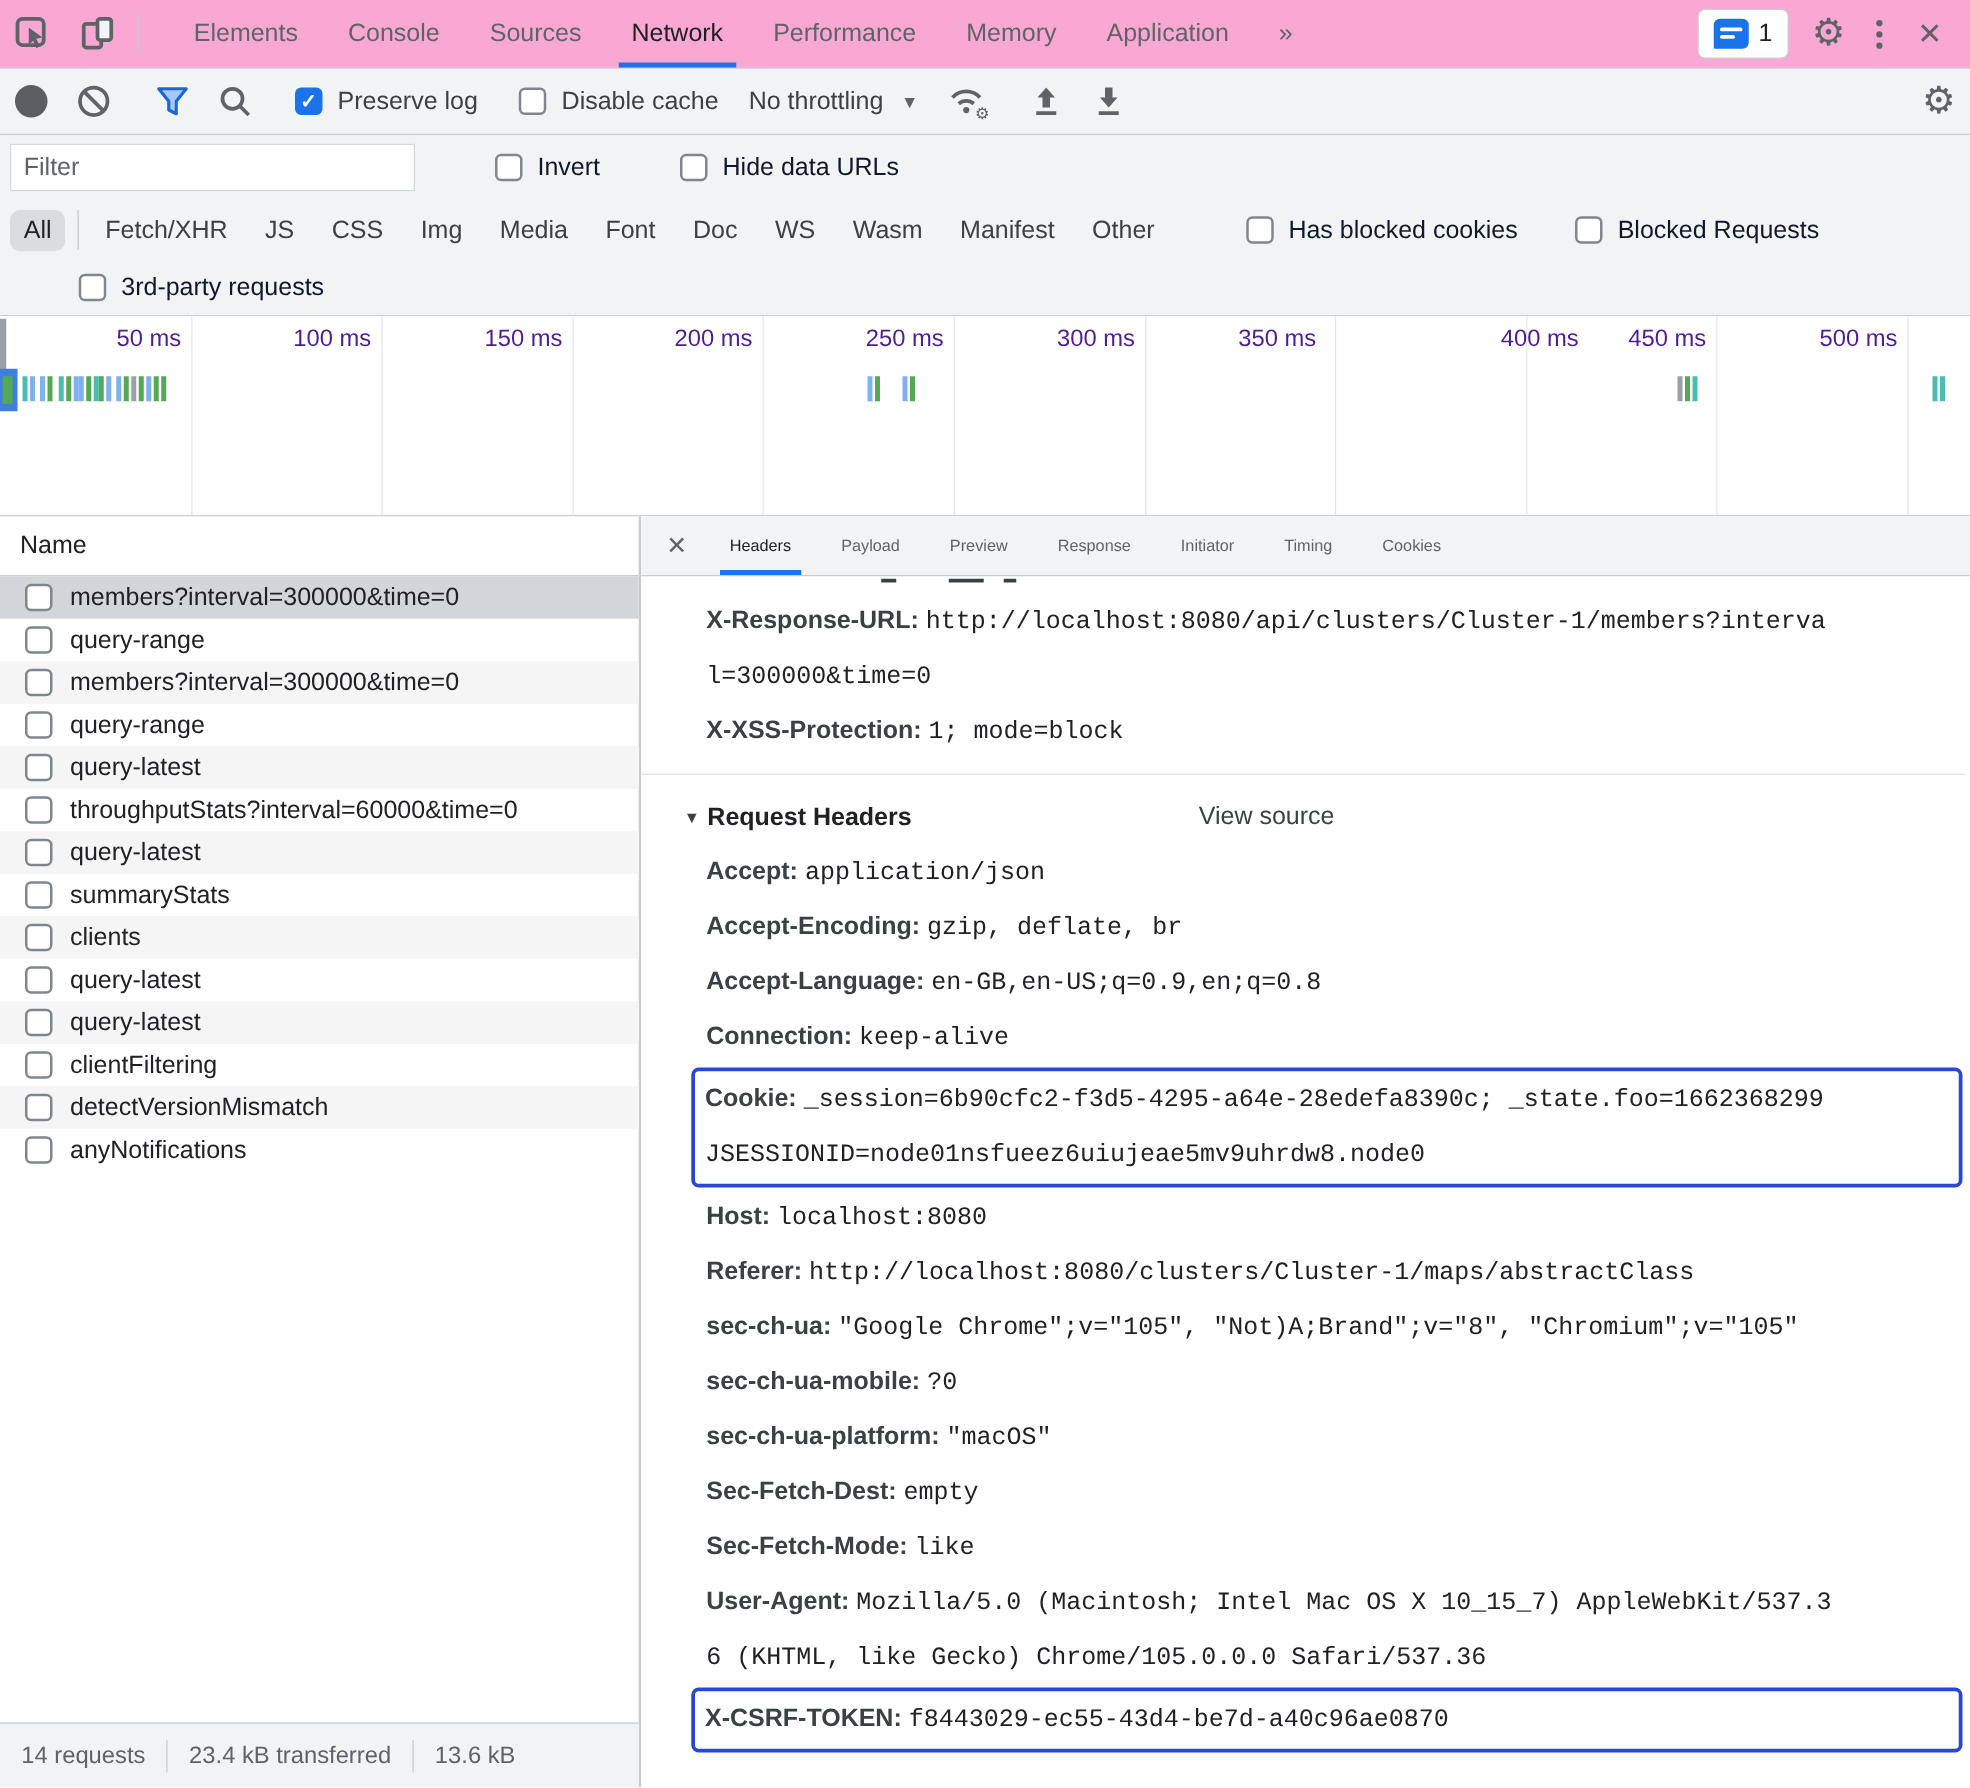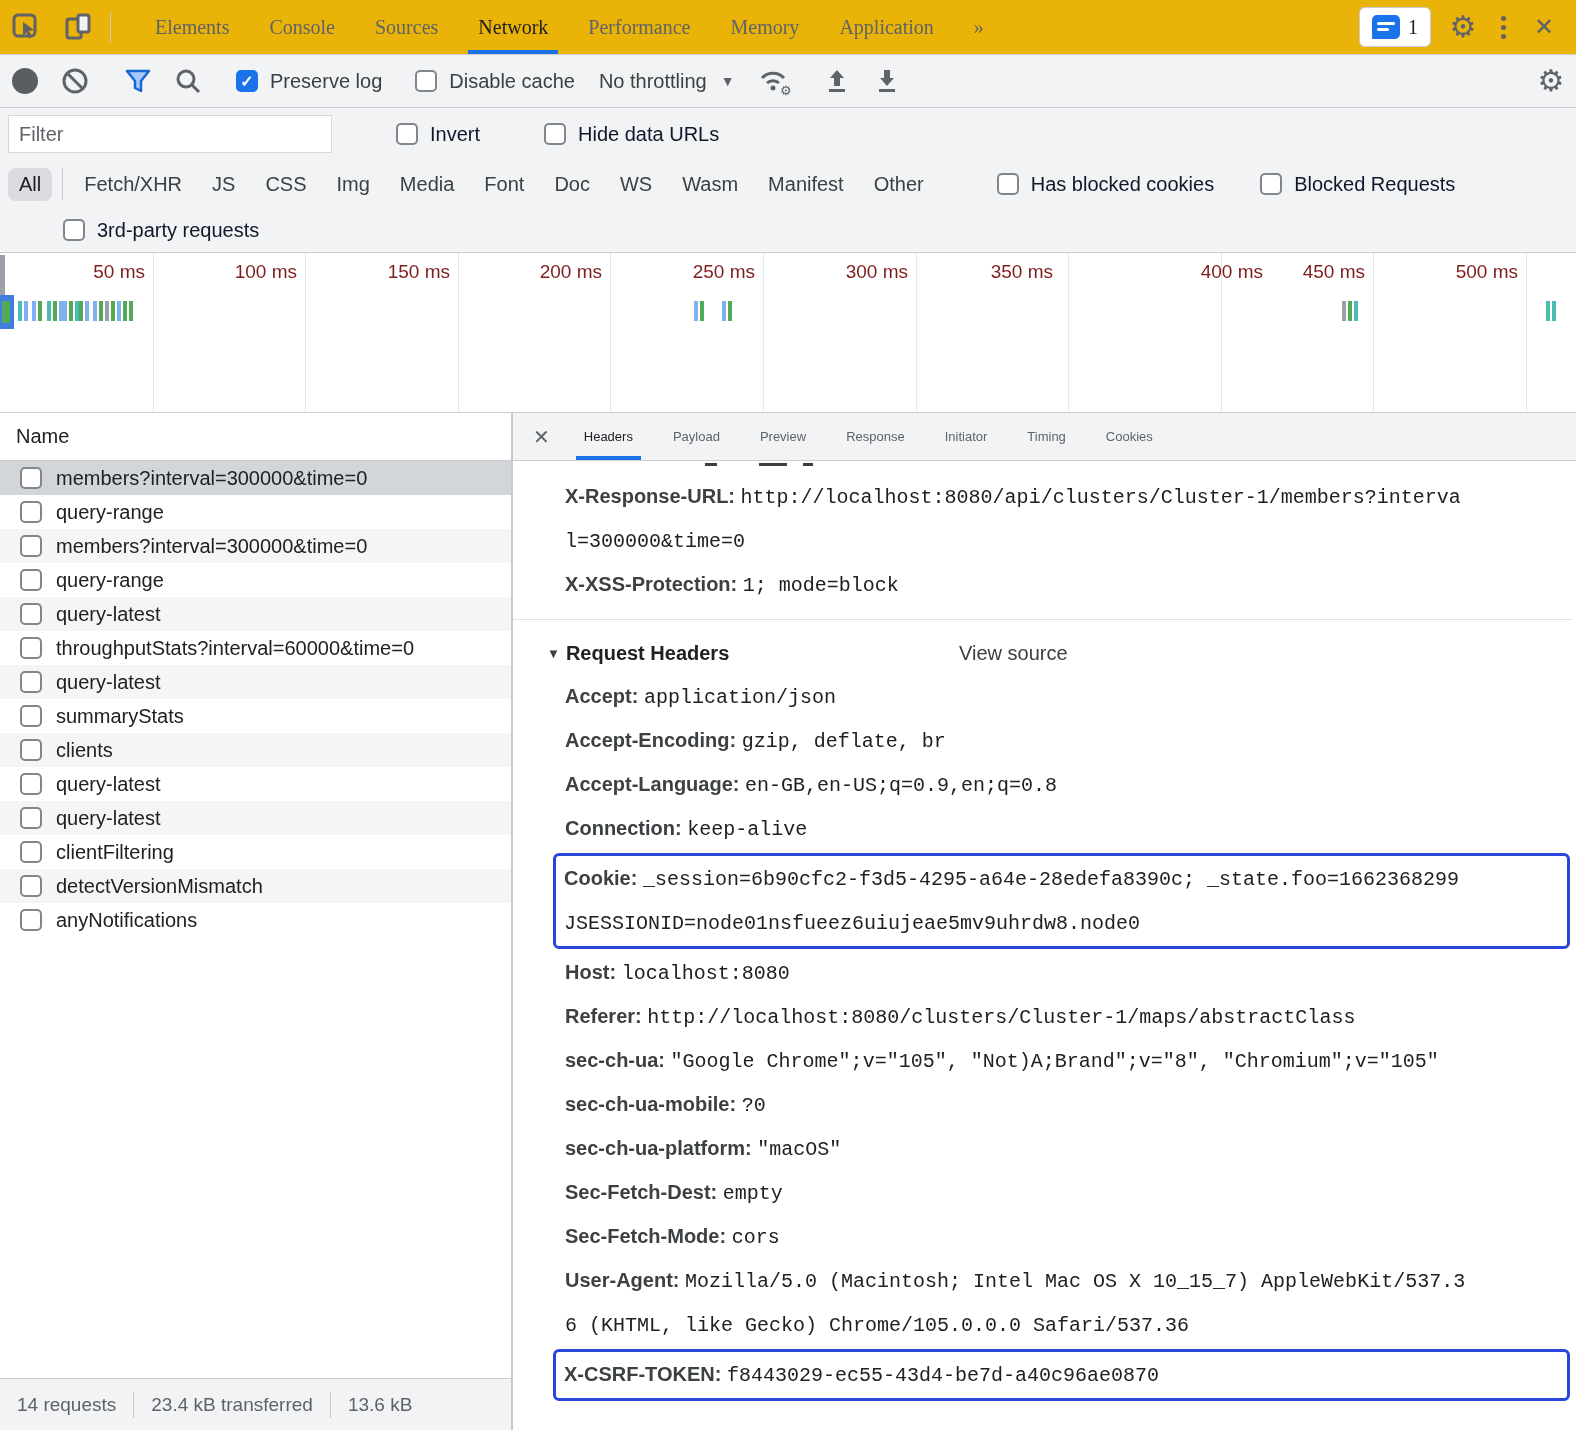--- a/index.html
+++ b/index.html
@@ -1,21 +1,21 @@
 <!DOCTYPE html>
 <html><head>
 <meta charset="utf-8">
 <style>
   * { box-sizing: border-box; margin: 0; padding: 0; }
   html,body { width:1576px; height:1430px; }
   body { font-family:"Liberation Sans", sans-serif; background:#fff; color:#202124; overflow:hidden; }
   #devtools { width:1576px; height:1430px; display:flex; flex-direction:column; position:relative; }
 
   
-  .tabbar { height:55px; background:#eab308; border-bottom:1px solid #cacdd1; display:flex; align-items:stretch; flex:none;font-family:Liberation Serif, serif; }
+  .tabbar { height:55px; background:#f9a8d4; border-bottom:1px solid #cacdd1; display:flex; align-items:stretch; flex:none; }
   .tabbar .icon-btn { display:flex; align-items:center; justify-content:center; width:52px; color:#5f6368; }
   .vdiv { width:1px; background:#c6c9cc; margin:12px 6px; }
   .main-tabs { display:flex; align-items:stretch; margin-left:18px; }
   .tab { padding:0 20px; display:flex; align-items:center; font-size:20px; color:#5f6368; position:relative; cursor:default; }
   .tab.active { color:#202124; }
   .tab.active::after { content:""; position:absolute; left:10px; right:10px; bottom:0; height:4px; background:#1a73e8; }
   .tabbar-right { margin-left:auto; display:flex; align-items:center; padding-right:10px; }
   .badge { display:flex; align-items:center; gap:8px; border:1px solid #cacdd1; background:#fff; border-radius:6px; height:40px; padding:0 12px; margin-right:10px; }
   .chat-icon { width:28px; height:24px; background:#1a73e8; border-radius:5px 5px 5px 1px; position:relative; }
   .chat-icon::before, .chat-icon::after { content:""; position:absolute; left:5px; height:3px; background:#fff; border-radius:2px; }
@@ -46,21 +46,21 @@
   .types-row { height:48px; background:#f1f3f4; display:flex; align-items:center; flex:none; font-size:20px; color:#3c4043; }
   .type-pill { padding:5px 11px; margin:0 4px; border-radius:8px; }
   .type-pill.active { background:#dadce0; color:#202124; }
   .types-row .vdiv { margin:8px 6px; align-self:stretch; }
   .third-row { height:45px; background:#f1f3f4; border-bottom:1px solid #cacdd1; display:flex; align-items:center; flex:none; }
   .third-row .chk-label { margin-left:35px; }
 
   
   .timeline { height:160px; background:#fff; border-bottom:1px solid #cacdd1; position:relative; flex:none; overflow:hidden; }
   .gridline { position:absolute; top:0; bottom:0; width:1px; background:#e4e6e8; }
-  .tick-label { position:absolute; top:8px; width:120px; text-align:right; font-size:19px; color:#7f1d1d; }
+  .tick-label { position:absolute; top:8px; width:120px; text-align:right; font-size:19px; color:#4c1d95; }
   .wf-bar { position:absolute; top:48px; width:4px; height:20px; }
   .wf-selected { position:absolute; left:0; top:42px; width:14px; height:34px; background:#3f7de0; }
   .wf-selected i { position:absolute; left:2px; top:6px; width:8px; height:22px; background:#54a957; display:block; }
   .wf-handle { position:absolute; left:0; top:2px; width:5px; height:42px; background:#9aa0a6; }
 
   
   .main { flex:1; display:flex; min-height:0; }
   .left-panel { width:513px; flex:none; border-right:2px solid #c8cbce; display:flex; flex-direction:column; background:#fff; }
   .name-header { height:48px; border-bottom:1px solid #cacdd1; display:flex; align-items:center; padding-left:16px; font-size:20px; color:#202124; flex:none; }
   .req-rows { flex:none; }
@@ -399,21 +399,21 @@
           <div class="hdr-row"><span class="hdr-name">Accept-Language: </span><span class="hdr-value">en-GB,en-US;q=0.9,en;q=0.8</span></div>
           <div class="hdr-row"><span class="hdr-name">Connection: </span><span class="hdr-value">keep-alive</span></div>
           <div class="hdr-row hl"><span class="hdr-name">Cookie: </span><span class="hdr-value">_session=6b90cfc2-f3d5-4295-a64e-28edefa8390c; _state.foo=1662368299
 JSESSIONID=node01nsfueez6uiujeae5mv9uhrdw8.node0</span></div>
           <div class="hdr-row"><span class="hdr-name">Host: </span><span class="hdr-value">localhost:8080</span></div>
           <div class="hdr-row"><span class="hdr-name">Referer: </span><span class="hdr-value">http://localhost:8080/clusters/Cluster-1/maps/abstractClass</span></div>
           <div class="hdr-row"><span class="hdr-name">sec-ch-ua: </span><span class="hdr-value">"Google Chrome";v="105", "Not)A;Brand";v="8", "Chromium";v="105"</span></div>
           <div class="hdr-row"><span class="hdr-name">sec-ch-ua-mobile: </span><span class="hdr-value">?0</span></div>
           <div class="hdr-row"><span class="hdr-name">sec-ch-ua-platform: </span><span class="hdr-value">"macOS"</span></div>
           <div class="hdr-row"><span class="hdr-name">Sec-Fetch-Dest: </span><span class="hdr-value">empty</span></div>
-          <div class="hdr-row"><span class="hdr-name">Sec-Fetch-Mode: </span><span class="hdr-value">cors</span></div>
+          <div class="hdr-row"><span class="hdr-name">Sec-Fetch-Mode: </span><span class="hdr-value">like</span></div>
           <div class="hdr-row"><span class="hdr-name">User-Agent: </span><span class="hdr-value">Mozilla/5.0 (Macintosh; Intel Mac OS X 10_15_7) AppleWebKit/537.3
 6 (KHTML, like Gecko) Chrome/105.0.0.0 Safari/537.36</span></div>
           <div class="hdr-row hl"><span class="hdr-name">X-CSRF-TOKEN: </span><span class="hdr-value">f8443029-ec55-43d4-be7d-a40c96ae0870</span></div>
         </div>
     </div>
 
   </div>
 </div>
 
 </body></html>

